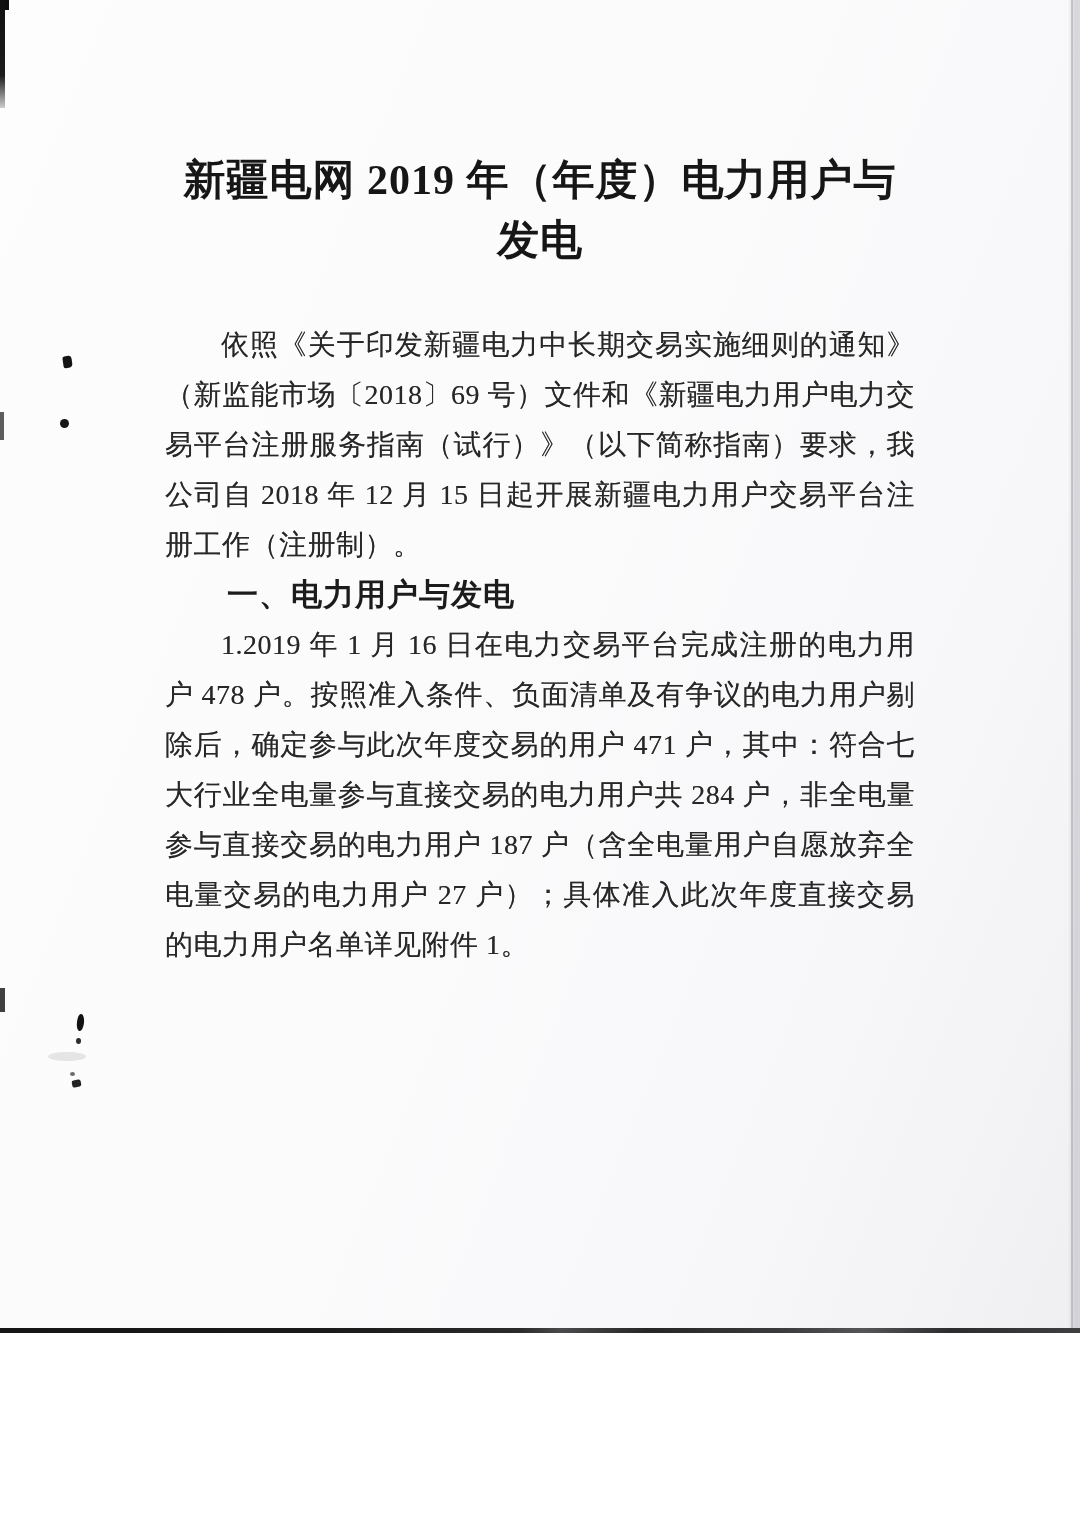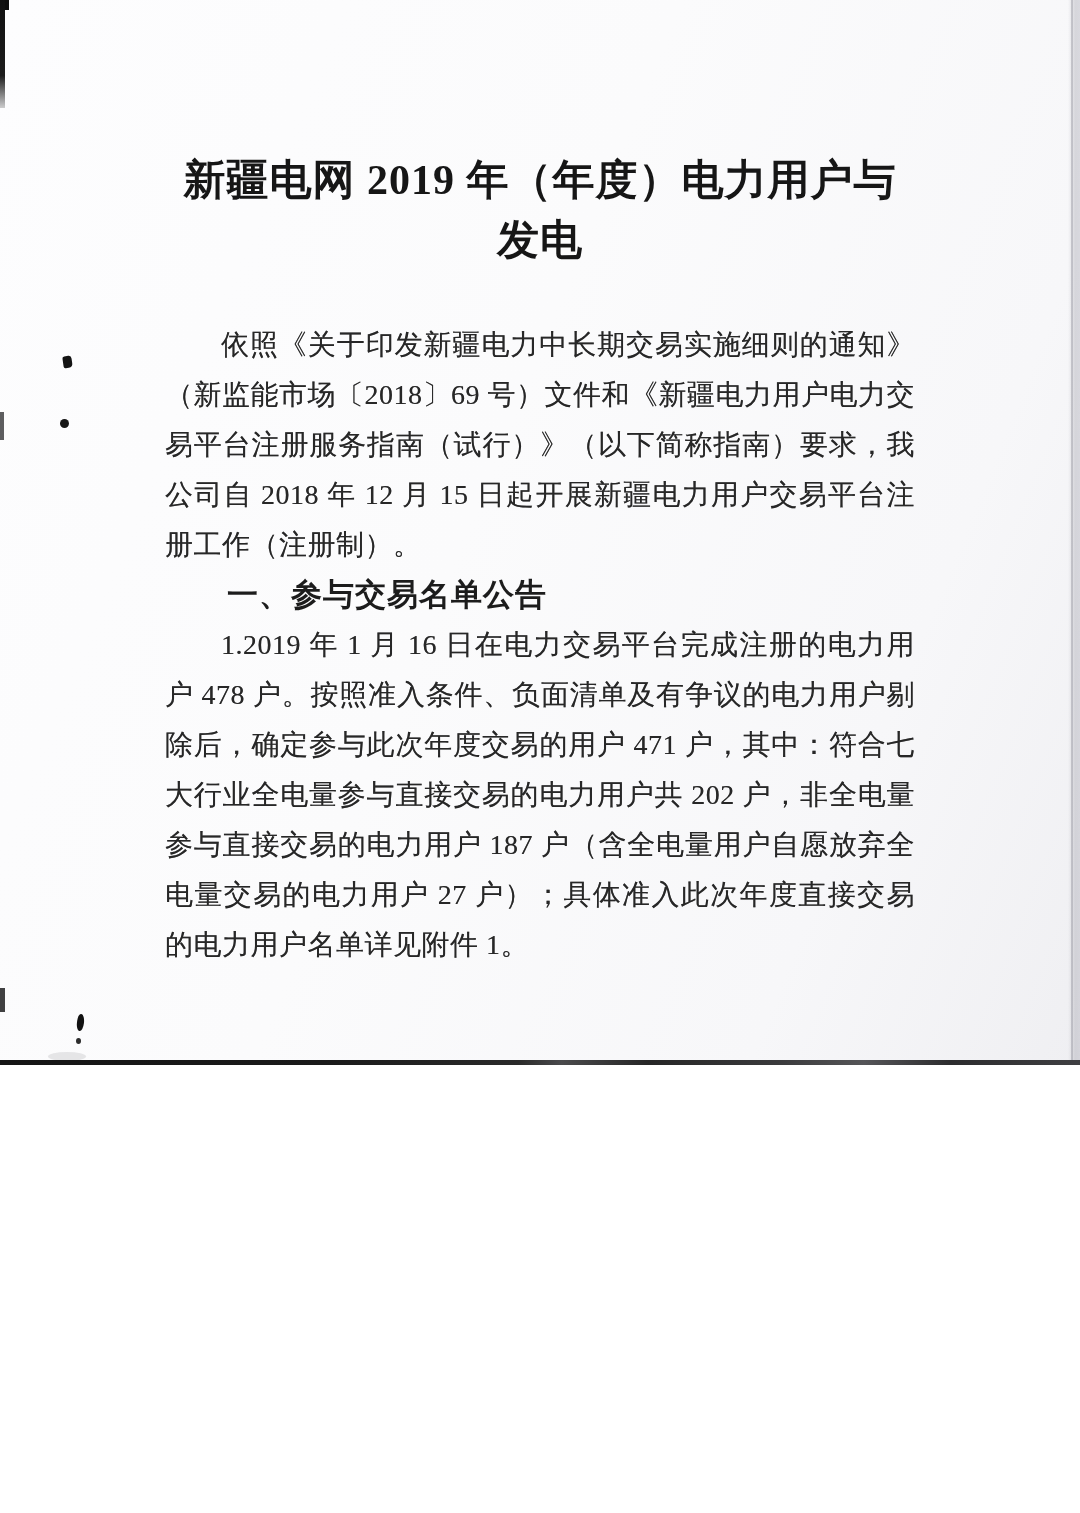--- a/index.html
+++ b/index.html
@@ -3,21 +3,21 @@
 <meta charset="utf-8">
 <style>
   html, body {
     margin: 0;
     padding: 0;
     background: #ffffff;
   }
   .page {
     position: relative;
     width: 1080px;
-    height: 1065px;
+    height: 1333px;
     overflow: hidden;
     background: linear-gradient(112deg, #fdfdfe 0%, #fbfbfc 45%, #f7f7f9 78%, #efeff2 100%);
     font-family: "Liberation Serif", "DejaVu Serif", serif;
     color: #242424;
   }
   .content {
     position: relative;
     box-sizing: border-box;
     padding: 0 165px;
   }
@@ -118,18 +118,18 @@
 
   <div class="content">
 
     <h1 class="doc-title">
       <span class="tline">新疆电网 2019 年（年度）电力用户与发电</span>
     </h1>
 
     <p class="body-para">依照《关于印发新疆电力中长期交易实施细则的通知》（新监能市场〔2018〕69 号）文件和《新疆电力用户电力交易平台注册服务指南（试行）》（以下简称指南）要求，我公司自 2018 年 12 月 15 日起开展新疆电力用户交易平台注册工作（注册制）。</p>
 
 
-    <h2 class="section-heading">一、参与交易名单公告</h2>
+    <h2 class="section-heading">一、电力用户与发电</h2>
 
-    <p class="body-para">1.2019 年 1 月 16 日在电力交易平台完成注册的电力用户 478 户。按照准入条件、负面清单及有争议的电力用户剔除后，确定参与此次年度交易的用户 471 户，其中：符合七大行业全电量参与直接交易的电力用户共 202 户，非全电量参与直接交易的电力用户 187 户（含全电量用户自愿放弃全电量交易的电力用户 27 户）；具体准入此次年度直接交易的电力用户名单详见附件 1。</p>
+    <p class="body-para">1.2019 年 1 月 16 日在电力交易平台完成注册的电力用户 478 户。按照准入条件、负面清单及有争议的电力用户剔除后，确定参与此次年度交易的用户 471 户，其中：符合七大行业全电量参与直接交易的电力用户共 284 户，非全电量参与直接交易的电力用户 187 户（含全电量用户自愿放弃全电量交易的电力用户 27 户）；具体准入此次年度直接交易的电力用户名单详见附件 1。</p>
 
   </div>
 </div>
 
 </body></html>

